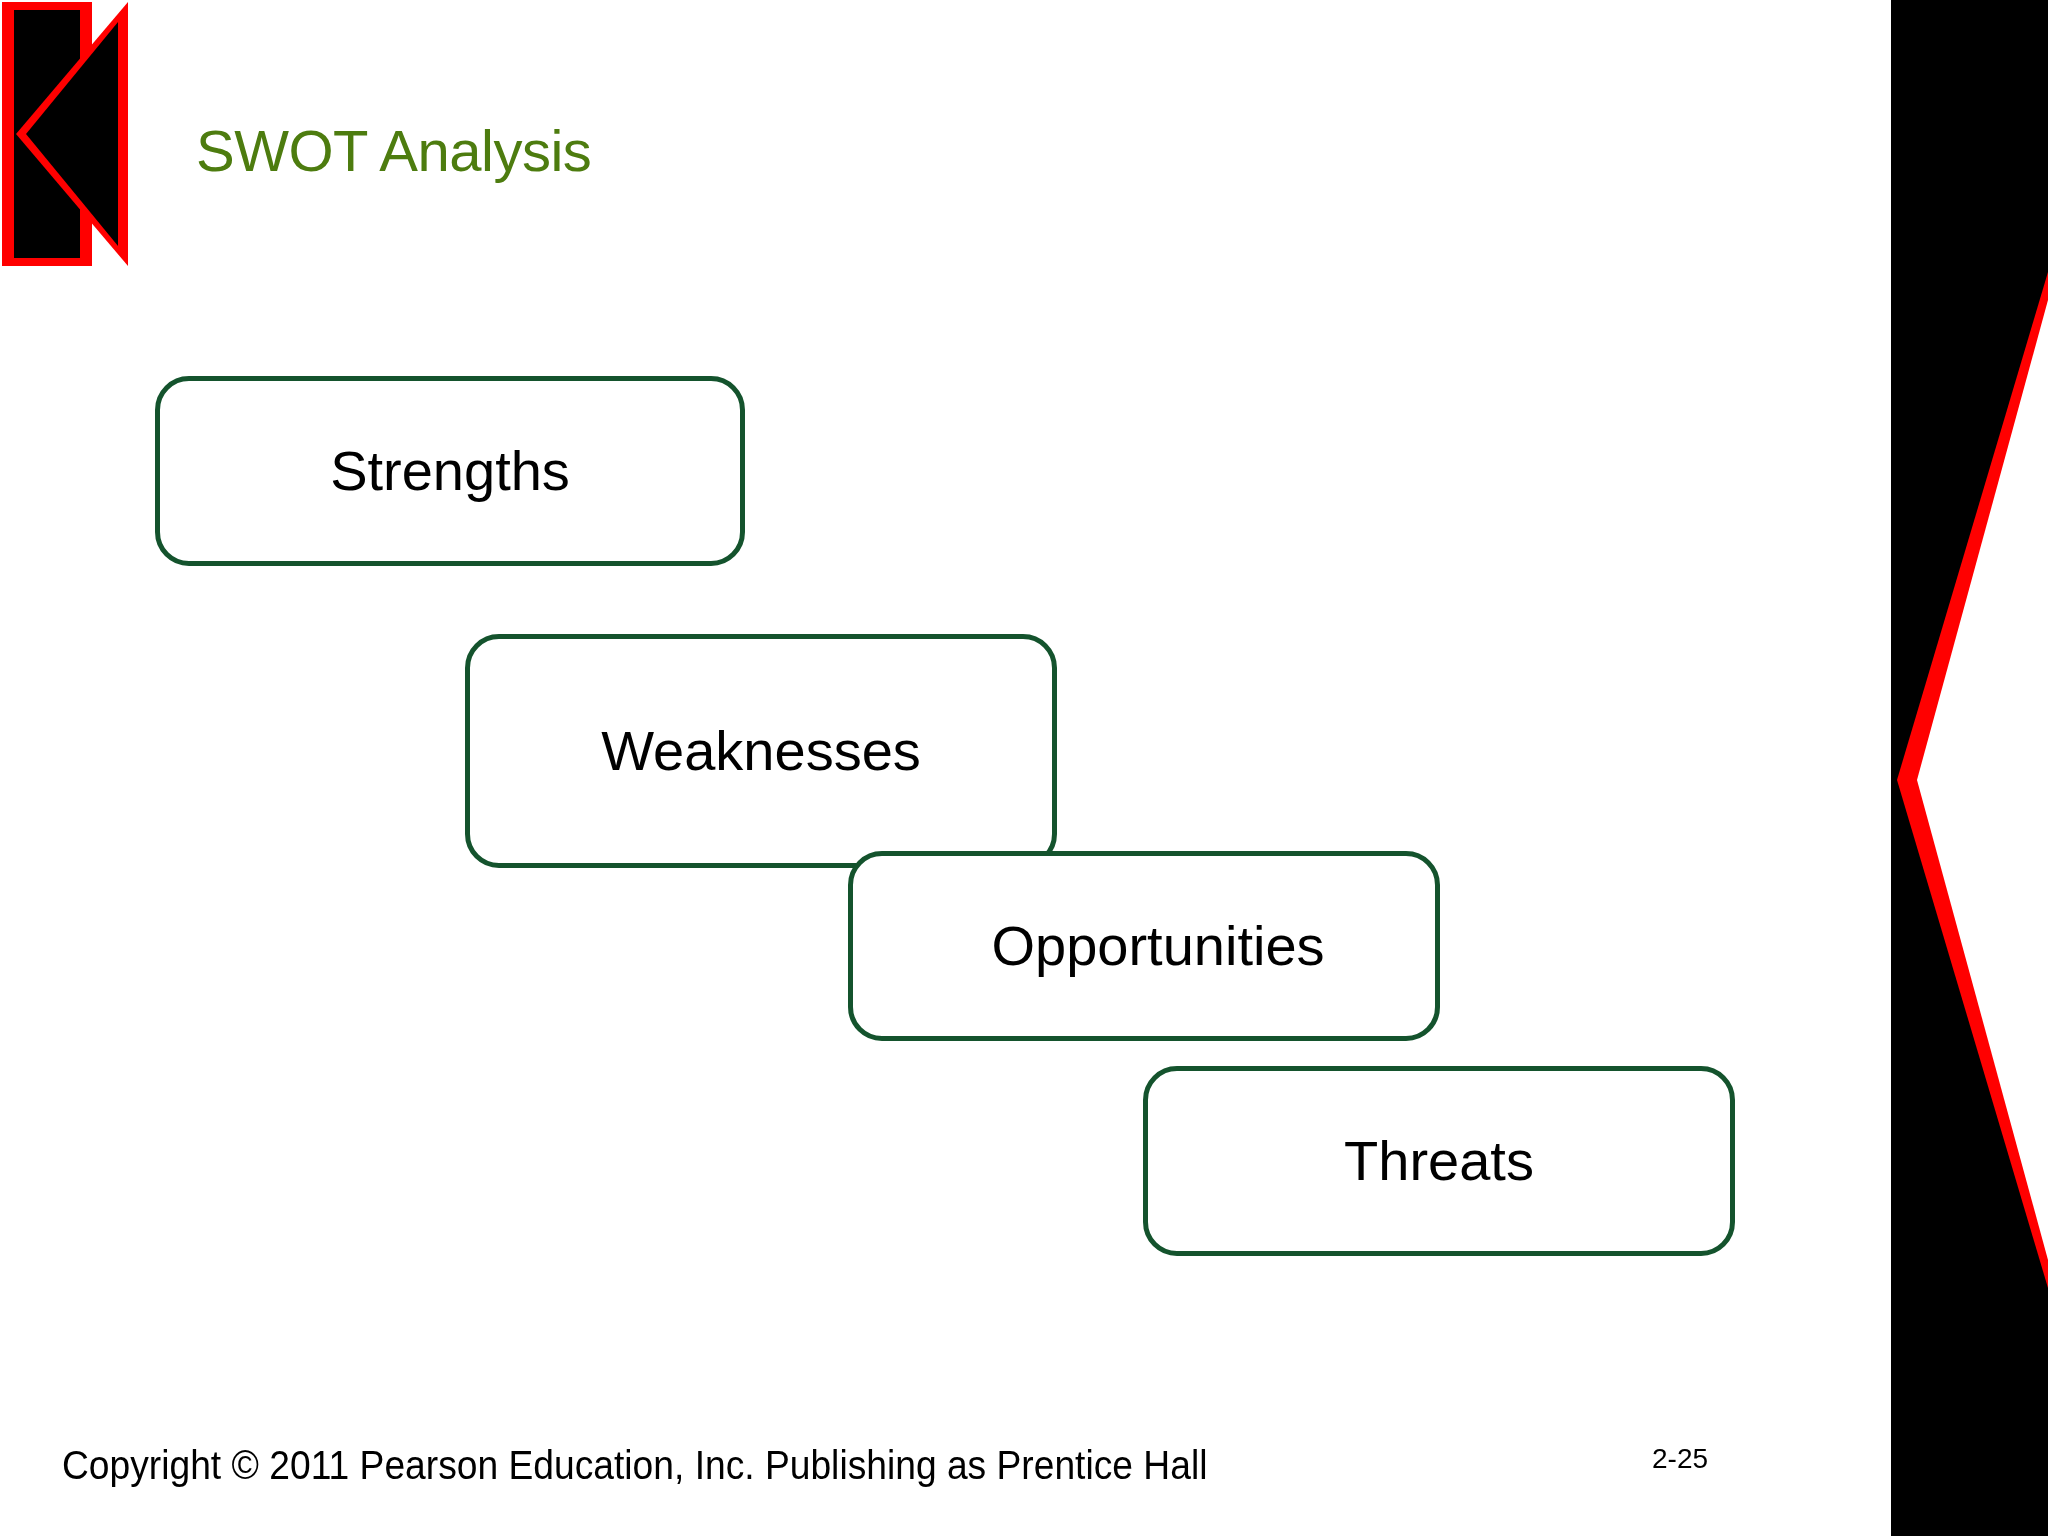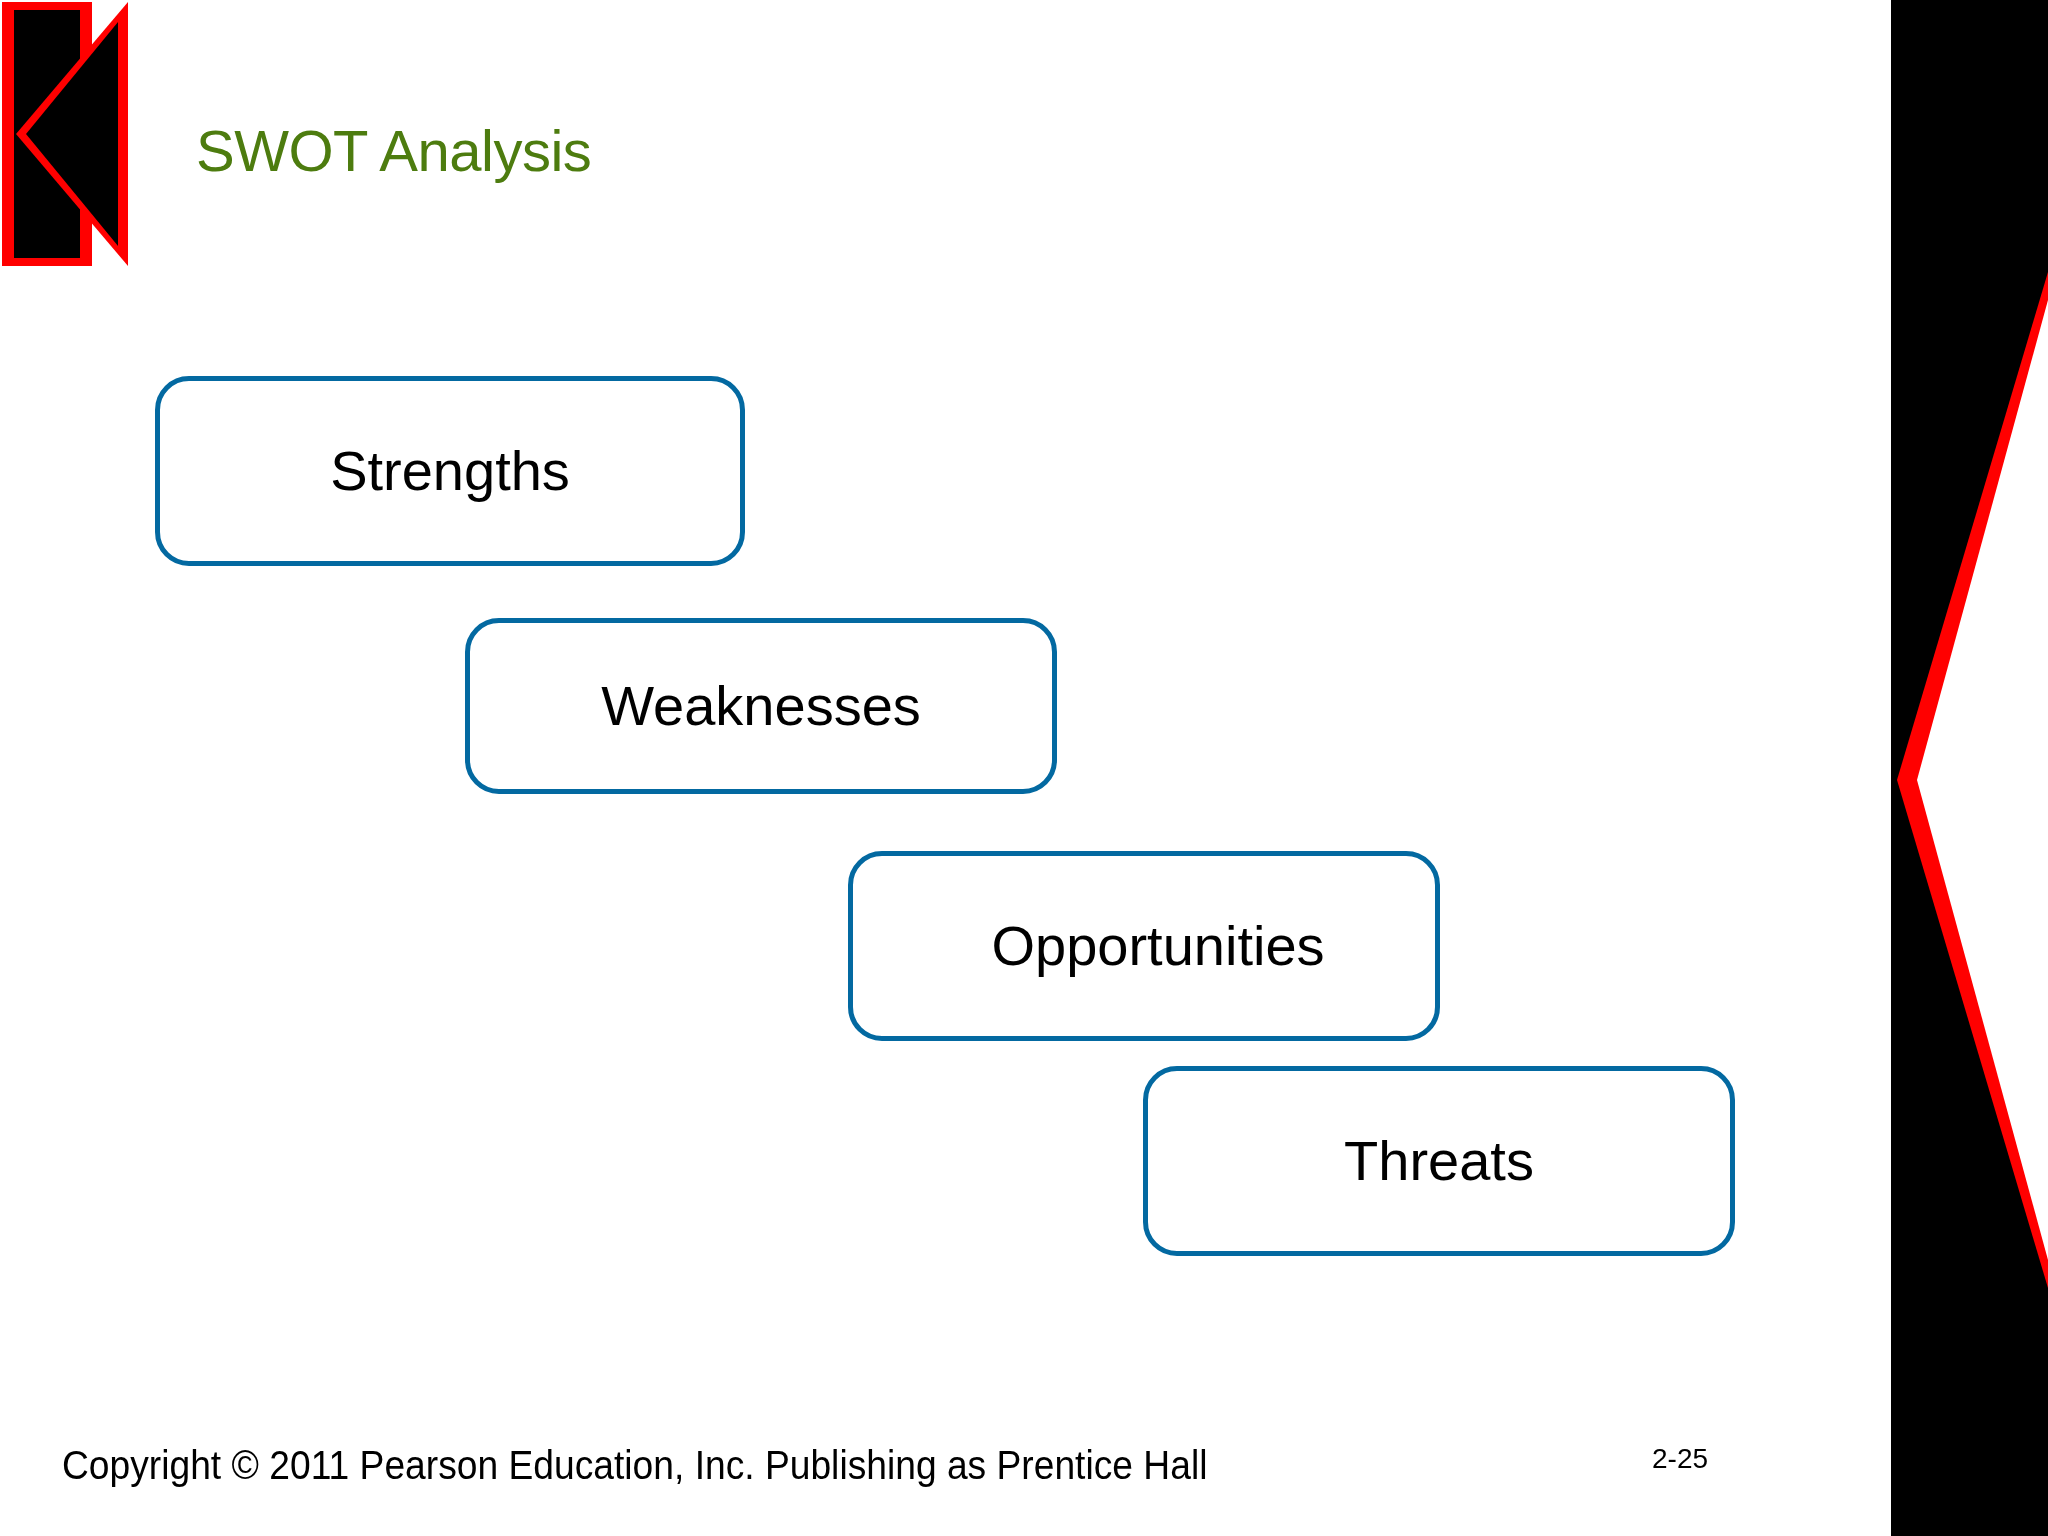--- a/index.html
+++ b/index.html
@@ -40,35 +40,35 @@
     letter-spacing: -0.5px;
     white-space: nowrap;
     line-height: 1;
   }
 
   
   .swot-box {
     position: absolute;
     box-sizing: border-box;
     background: #ffffff;
-    border: 5px solid #0369a1;
+    border: 5px solid #14532d;
     border-radius: 34px;
     display: flex;
     align-items: center;
     justify-content: center;
   }
   .swot-box .box-label {
     font-size: 56px;
     color: #000000;
     line-height: 1;
     white-space: nowrap;
   }
 
   #box-strengths      { left: 155px;  top: 376px;  width: 590px; height: 190px; }
-  #box-weaknesses     { left: 465px;  top: 618px;  width: 592px; height: 176px; }
+  #box-weaknesses     { left: 465px;  top: 634px;  width: 592px; height: 234px; }
   #box-opportunities  { left: 848px;  top: 851px;  width: 592px; height: 190px; padding-left: 28px; }
   #box-threats        { left: 1143px; top: 1066px; width: 592px; height: 190px; }
 
   
   #right-band {
     position: absolute;
     top: 0;
     left: 1891px;
     width: 157px;
     height: 1536px;

